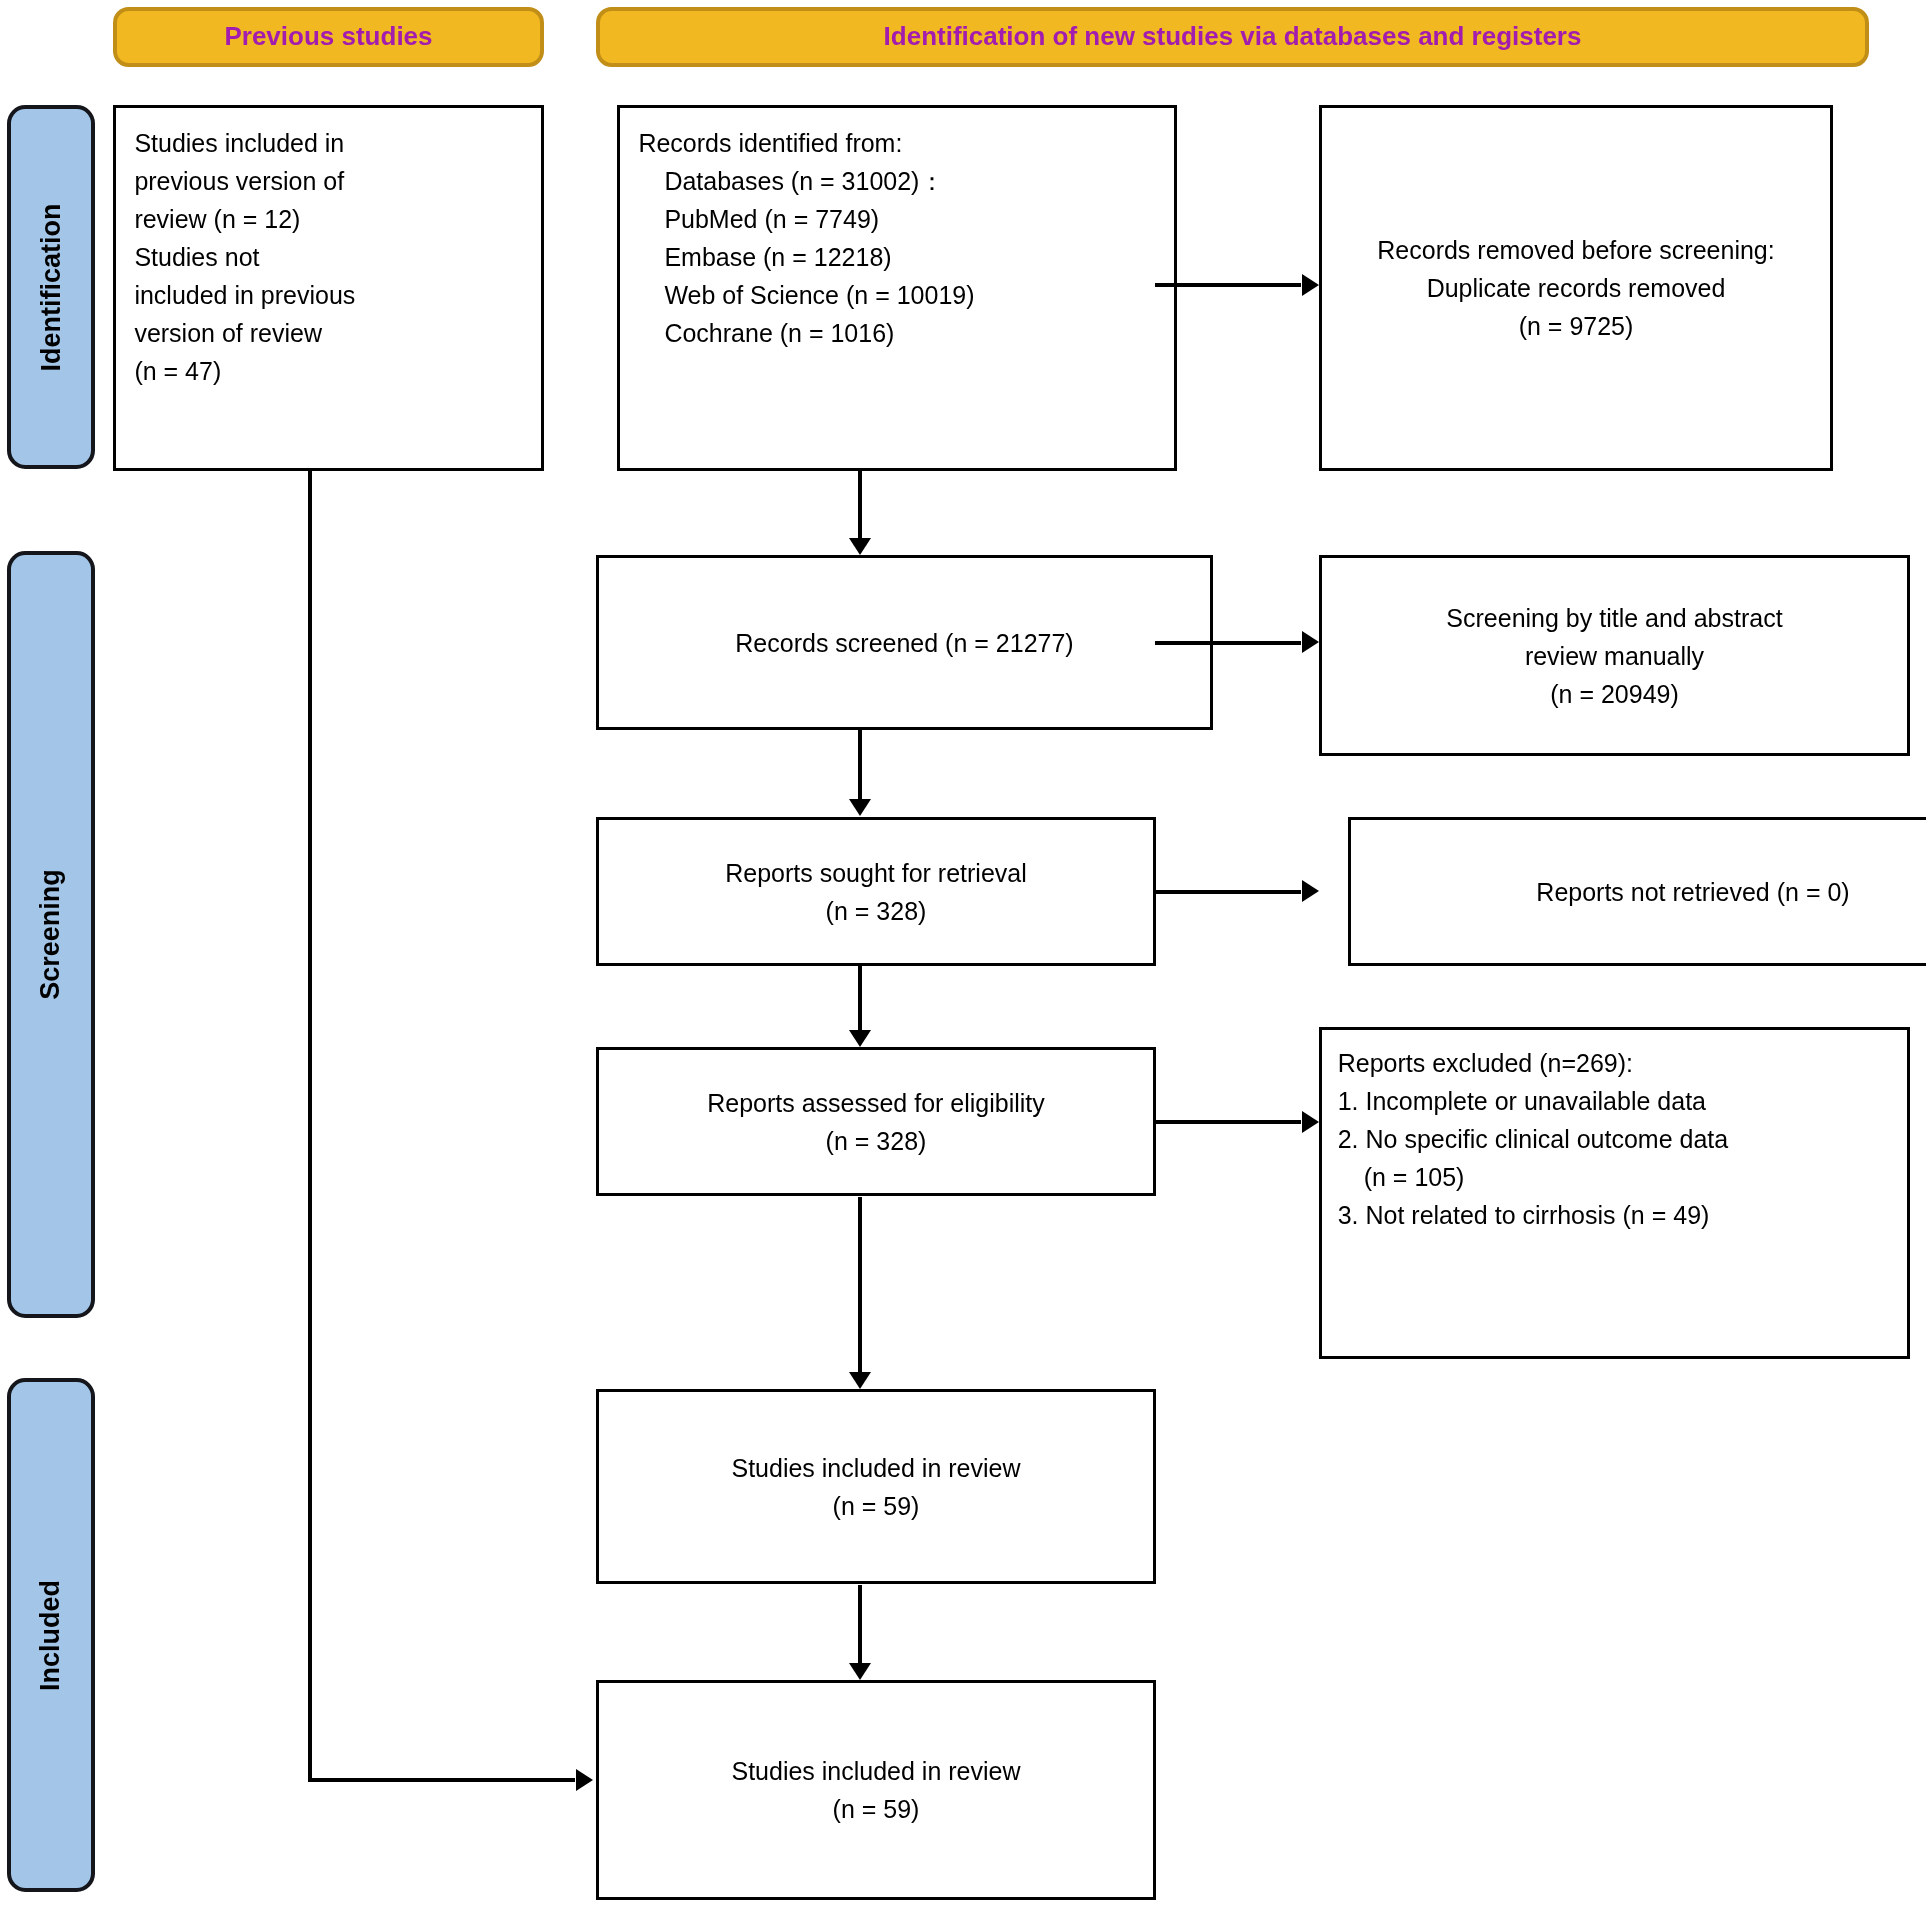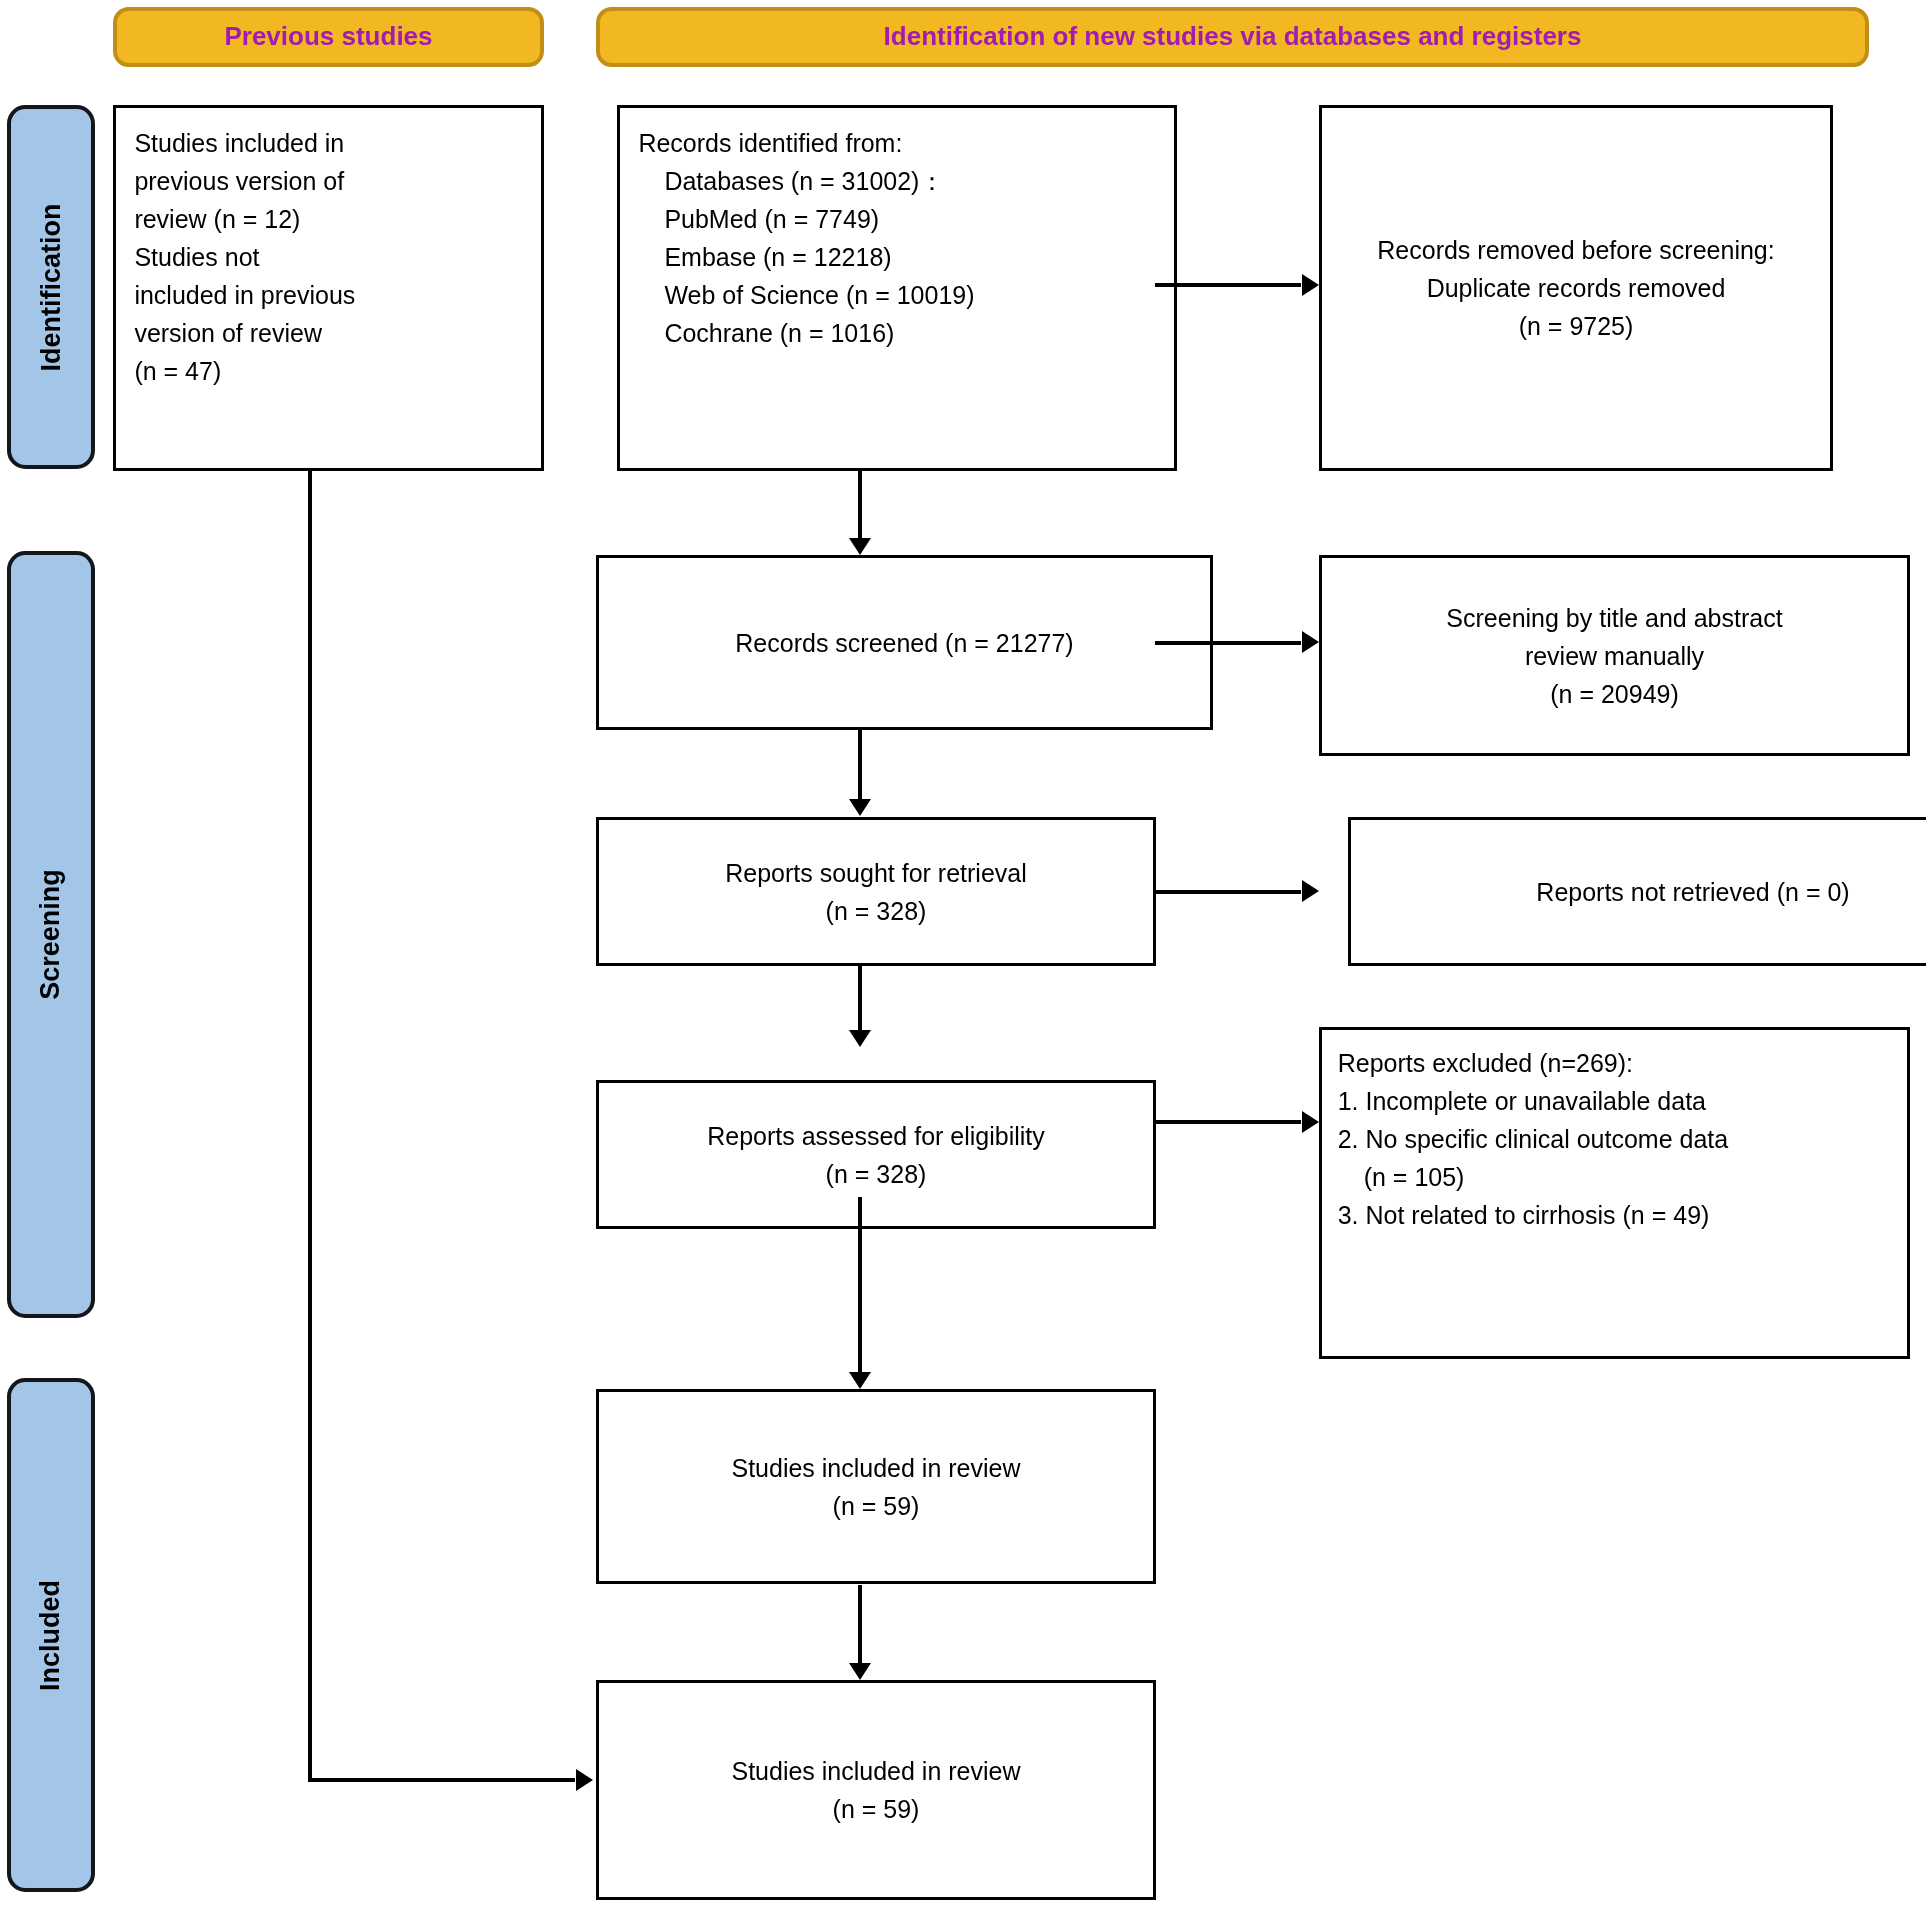--- a/index.html
+++ b/index.html
@@ -176,21 +176,21 @@
   <div class="box center" style="left:1348px; top:817px; width:690px; height:149px;">
     <span class="ln">Reports not retrieved (n = 0)</span>
   </div>
 
   <div class="hline" style="left:1155px; top:890px; width:146px; height:4.1px;"></div>
   <div class="arrow-right" style="left:1302px; top:880px;"></div>
 
   <div class="vline" style="left:858px; top:966px; width:4.1px; height:64px;"></div>
   <div class="arrow-down" style="left:849px; top:1030px;"></div>
 
-  <div class="box center" style="left:596px; top:1047px; width:560px; height:149px;margin-top:33px;">
+  <div class="box center" style="left:596px; top:1047px; width:560px; height:149px;">
     <span class="ln">Reports assessed for eligibility</span>
     <span class="ln">(n = 328)</span>
   </div>
 
   <div class="box pad" style="left:1319px; top:1027px; width:591px; height:332px; padding:14px 15.7px;">
     <span class="ln">Reports excluded (n=269):</span>
     <span class="hang">1. Incomplete or unavailable data</span>
     <span class="hang">2. No specific clinical outcome data</span>
     <span class="ln indent1">(n = 105)</span>
     <span class="hang">3. Not related to cirrhosis (n = 49)</span>

